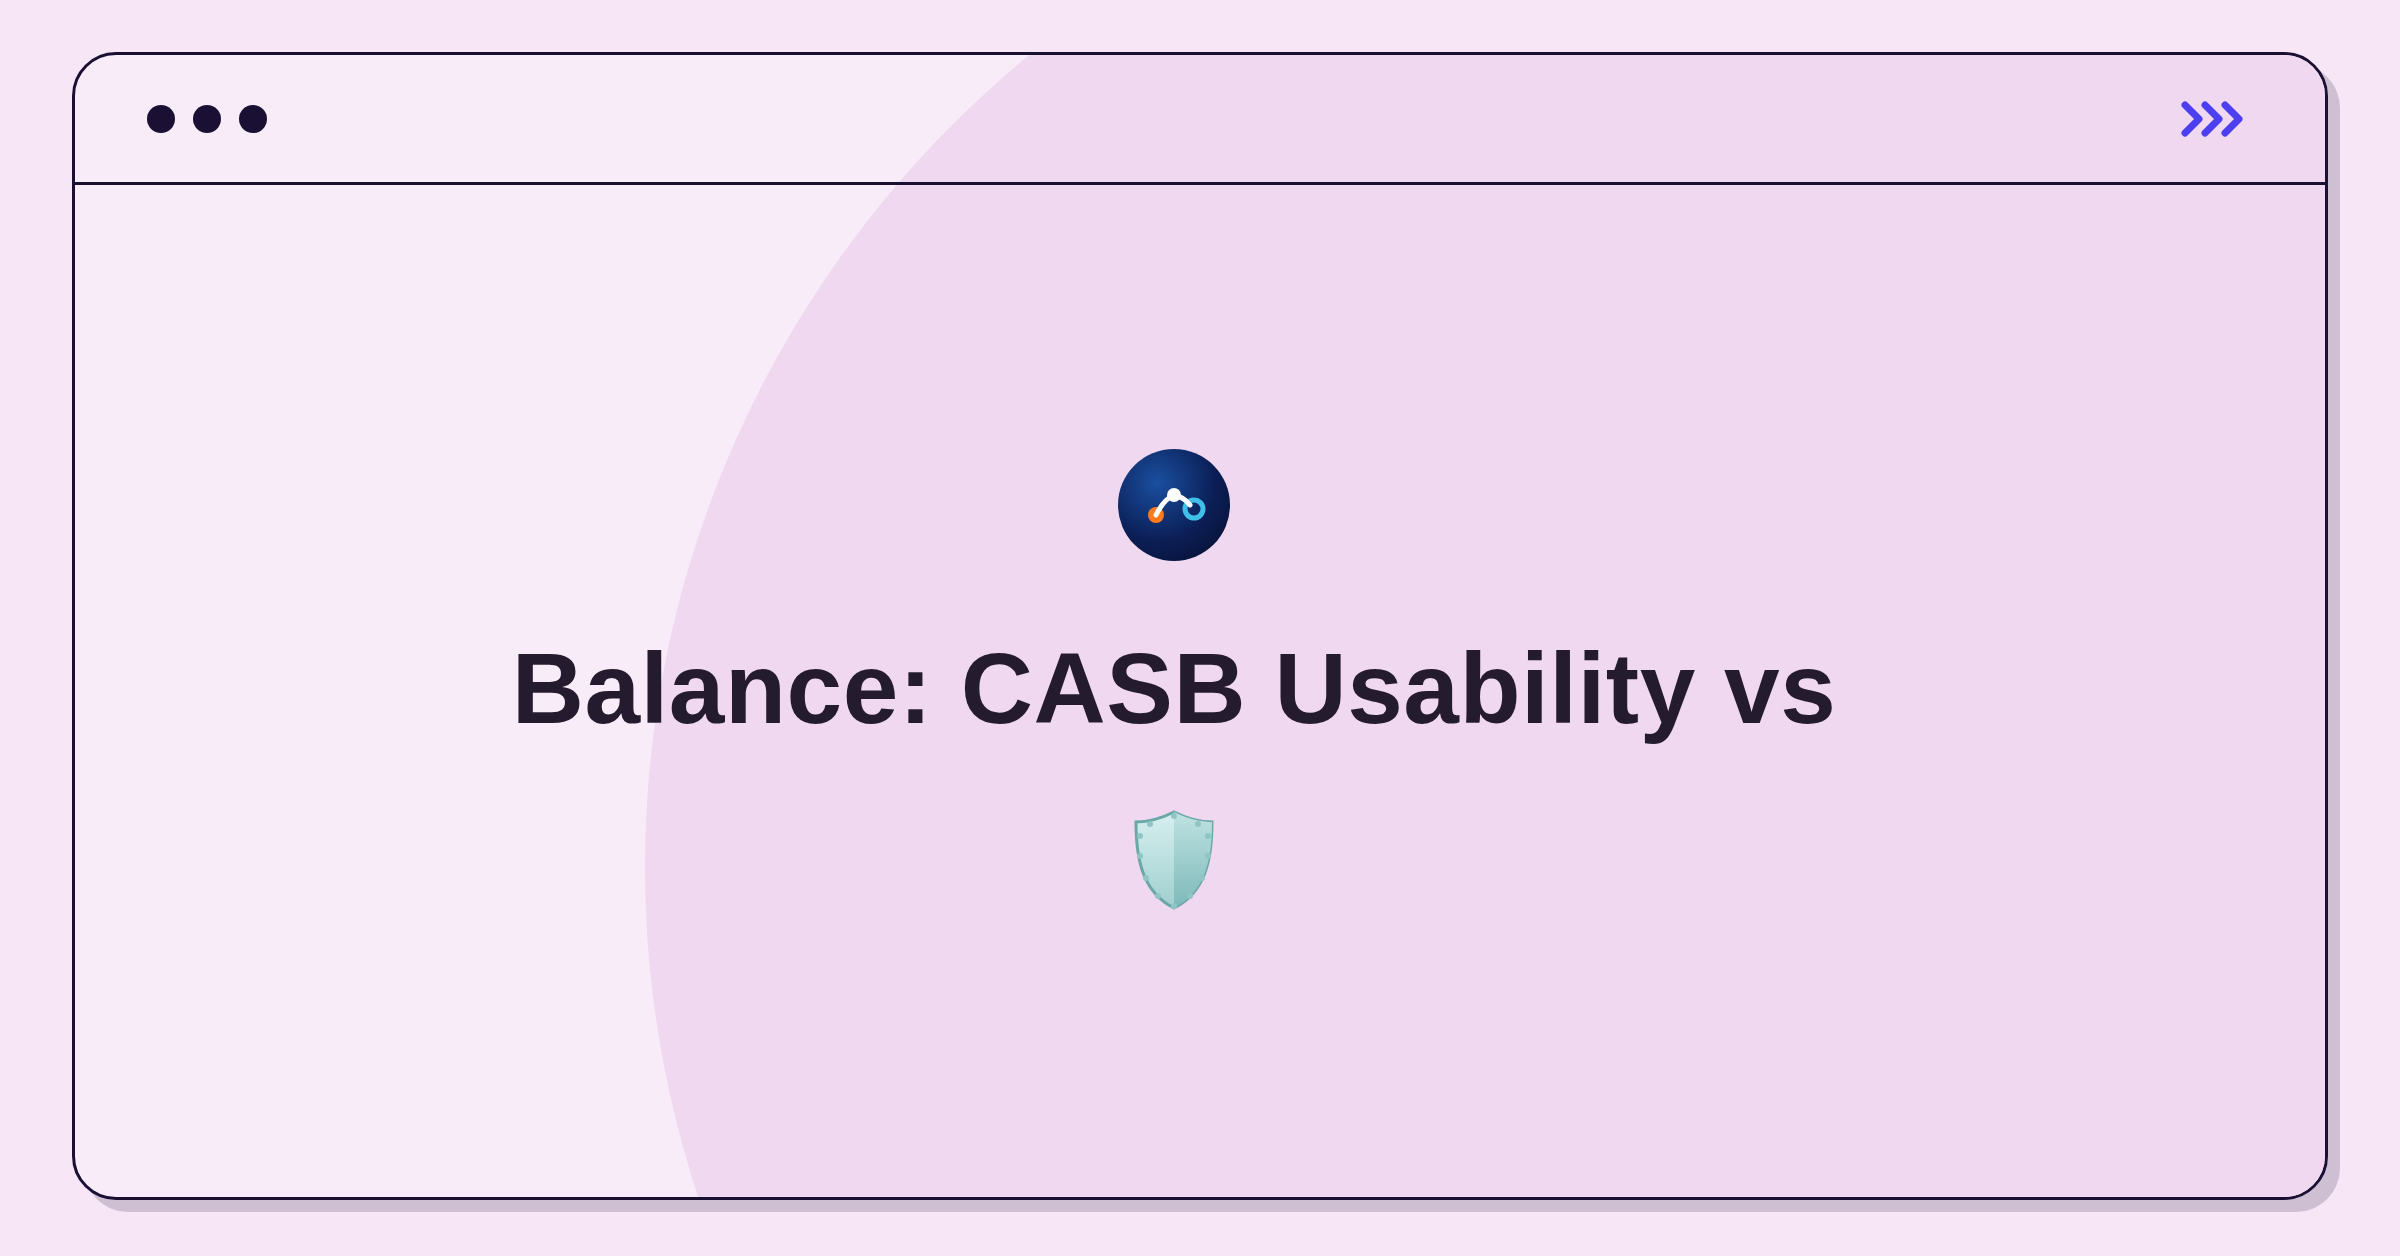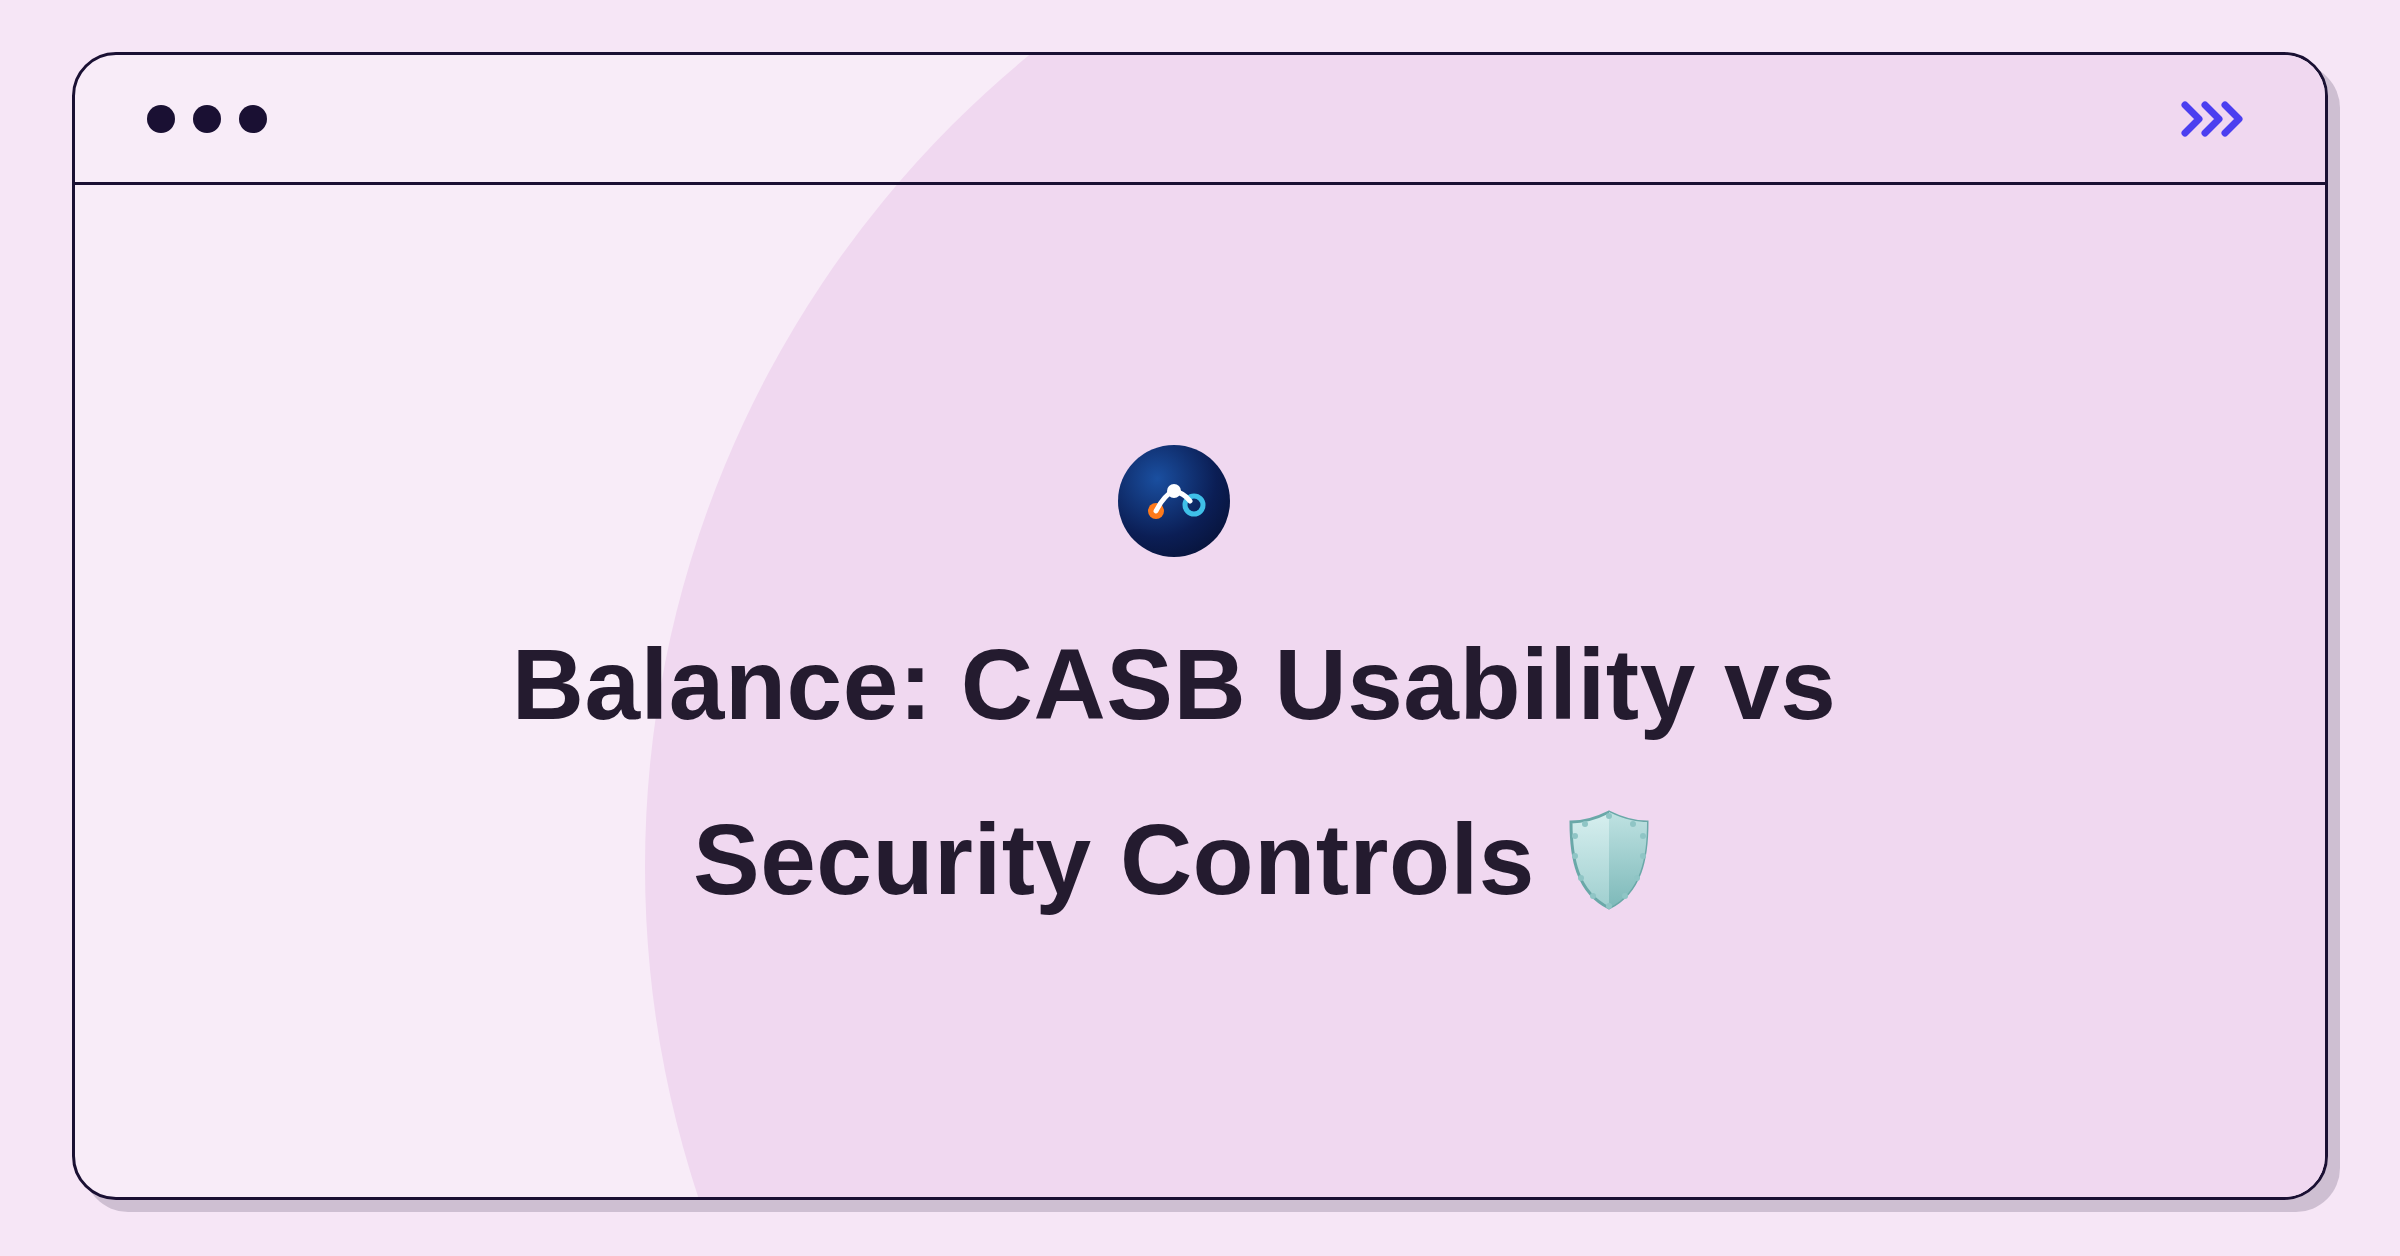--- a/index.html
+++ b/index.html
@@ -120,21 +120,20 @@
         <path d="M22 50 Q30 34 40 30" fill="none" stroke="#ffffff" stroke-width="5" stroke-linecap="round"></path>
         <path d="M40 30 Q50 32 56 40" fill="none" stroke="#ffffff" stroke-width="5" stroke-linecap="round"></path>
       </svg>
     </div>
 
     <div class="headline-wrap">
       <div class="headline">
         <span>Balance: CASB Usability vs</span>
       </div>
       <div class="headline">
-        <span>Security Controls</span>
         <span class="shield">
           <svg width="92" height="108" viewBox="0 0 92 108">
             <defs>
               <linearGradient id="sgL" x1="0" y1="0" x2="0" y2="1">
                 <stop offset="0" stop-color="#d7efef"></stop>
                 <stop offset="1" stop-color="#9fcfcf"></stop>
               </linearGradient>
               <linearGradient id="sgR" x1="0" y1="0" x2="0" y2="1">
                 <stop offset="0" stop-color="#bfe2e2"></stop>
                 <stop offset="1" stop-color="#7db9b9"></stop>

